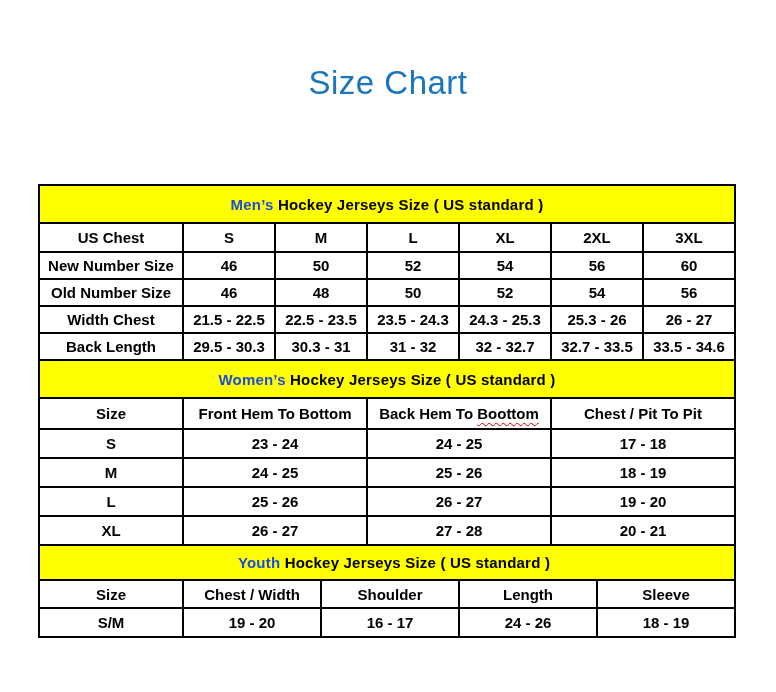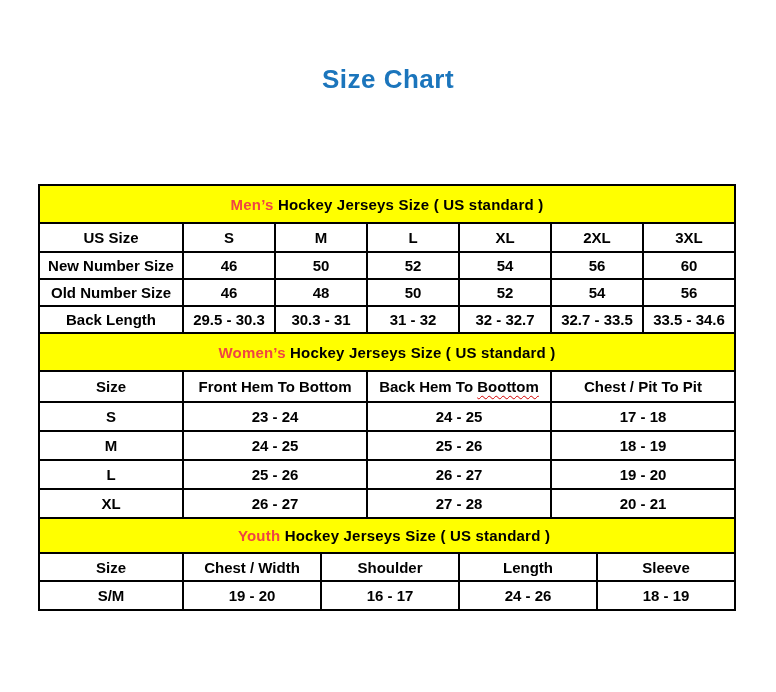--- a/index.html
+++ b/index.html
@@ -8,22 +8,22 @@
     background: #ffffff;
     font-family: "Liberation Sans", sans-serif;
     overflow: hidden;
   }
   .page { position: relative; width: 776px; height: 692px; }
 
   .page-title {
     margin-top: 64px;
     text-align: center;
     color: #1b75bc;
-    font-size: 26px;
-    font-weight: 700;
+    font-size: 33px;
+    font-weight: 400;
     letter-spacing: 0.5px;
   }
 
   .chart-wrap {
     position: absolute;
     left: 38px;
     top: 120px;
     width: 698px;
   }
 
@@ -43,21 +43,21 @@
     font-size: 15px;
     padding: 0 2px;
   }
 
   th.banner {
     background: #ffff00;
     height: 38px;
     font-size: 17px;
     letter-spacing: 0.2px;
   }
-  th.banner .hl { color: #ef4444; }
+  th.banner .hl { color: #1d4ed8; }
 
   tr.head th { height: 29px; }
   tr.datarow td { height: 27px; }
 
   .womens tr.datarow td, .youth tr.datarow td { height: 29px; }
   .womens tr.head th { height: 31px; }
   .youth th.banner { height: 35px; padding-left: 16px; }
   .youth tr.head th { height: 28px; }
 
   col.labelcol { width: 144px; }
@@ -89,21 +89,21 @@
           <col>
           <col>
       </colgroup>
       <tbody>
           <tr>
         <th class="banner" colspan="7">
           <span class="hl">Men’s</span><span> Hockey Jerseys Size ( US standard )</span>
         </th>
       </tr>
       <tr class="head">
-        <th>US Size</th>
+        <th>US Chest</th>
         <th>S</th>
         <th>M</th>
         <th>L</th>
         <th>XL</th>
         <th>2XL</th>
         <th>3XL</th>
       </tr>
       <tr class="datarow">
         <td>New Number Size</td>
         <td>46</td>
@@ -116,20 +116,29 @@
       <tr class="datarow">
         <td>Old Number Size</td>
         <td>46</td>
         <td>48</td>
         <td>50</td>
         <td>52</td>
         <td>54</td>
         <td>56</td>
       </tr>
       <tr class="datarow">
+        <td>Width Chest</td>
+        <td>21.5 - 22.5</td>
+        <td>22.5 - 23.5</td>
+        <td>23.5 - 24.3</td>
+        <td>24.3 - 25.3</td>
+        <td>25.3 - 26</td>
+        <td>26 - 27</td>
+      </tr>
+      <tr class="datarow">
         <td>Back Length</td>
         <td>29.5 - 30.3</td>
         <td>30.3 - 31</td>
         <td>31 - 32</td>
         <td>32 - 32.7</td>
         <td>32.7 - 33.5</td>
         <td>33.5 - 34.6</td>
       </tr>
     </tbody>
       </table>

